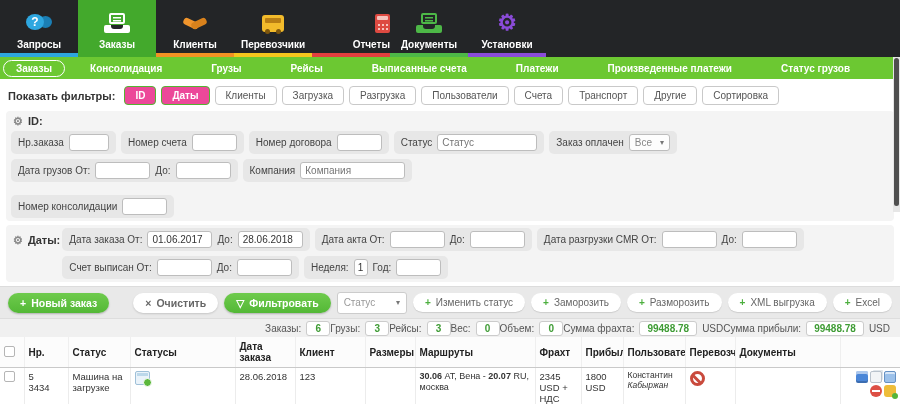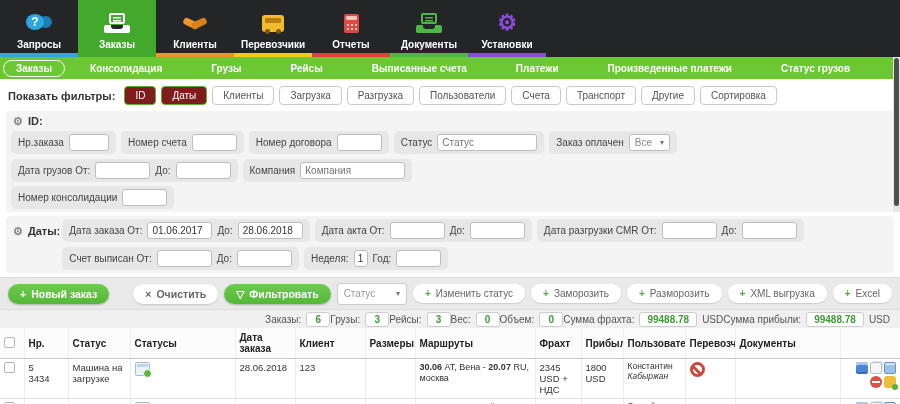--- a/index.html
+++ b/index.html
@@ -40,21 +40,21 @@
 
   
   .subnav{height:22px;background:#6cc832;display:flex;align-items:center;padding:0 3px;gap:1px}
   .sn{color:#fff;font-size:10px;font-weight:bold;padding:2px 24px;cursor:pointer;white-space:nowrap}
   .sn.active{border:1px solid #fff;border-radius:10px;padding:2px 12px}
 
   
   .filterrow{display:flex;align-items:center;padding:7px 8px 6px;gap:5px}
   .filterlabel{font-size:11px;font-weight:bold;color:#333;margin-right:4px}
   .pill{font-size:10px;color:#555;background:#fff;border:1px solid #c9c9c9;border-radius:4px;padding:3px 10px;cursor:pointer;white-space:nowrap}
-  .pill.active{background:#7f1d1d;border-color:#54b332;color:#fff;font-weight:normal}
+  .pill.active{background:#ec4899;border-color:#54b332;color:#fff;font-weight:bold}
 
   
   .panel{background:#f4f4f4;border-radius:4px;margin:0 6px 4px;padding:3px 5px}
   .ptitle{font-size:11px;font-weight:bold;color:#333;display:flex;align-items:center;gap:5px;padding:1px 2px 4px}
   .gear{color:#888;font-size:11px;line-height:1}
   .frow{display:flex;flex-wrap:wrap;gap:5px;align-items:center}
   .fgroup{background:#e7e7e7;border-radius:5px;padding:3px 7px;display:inline-flex;align-items:center;gap:5px}
   .flabel{font-size:10px;color:#444;white-space:nowrap}
   .fin{height:17px;border:1px solid #bdbdbd;border-radius:3px;font-size:10px;padding:0 4px;font-family:inherit;color:#333;background:#fff}
   .w40{width:40px}.w45{width:45px}.w55{width:55px}.w65{width:65px}.w100{width:100px}.w105{width:105px}.w14{width:14px;padding:0;text-align:center}
@@ -141,21 +141,21 @@
         <span class="ic-hand"></span>
       </span>
     <span class="lbl">Клиенты</span>
   </div>
   <div class="tab" style="border-bottom-color: rgb(245, 198, 29);">
     <span class="icwrap">
         <span class="ic-truck"></span>
       </span>
     <span class="lbl">Перевозчики</span>
   </div>
-  <div class="tab" style="border-bottom-color: rgb(226, 63, 63);">
+  <div class="tab" style="border-bottom-color: rgb(226, 63, 63); align-items: flex-end;">
     <span class="icwrap">
         <span class="ic-calc"></span>
       </span>
     <span class="lbl">Отчеты</span>
   </div>
   <div class="tab" style="border-bottom-color: rgb(77, 184, 71);">
     <span class="icwrap">
         <span class="ic-tray green">
           <span class="tray-paper"></span>
           <span class="tray-base"></span>
@@ -232,21 +232,21 @@
       <span class="flabel">Дата грузов От:</span>
       <input class="fin w55" style="">
       <span class="flabel">До:</span>
       <input class="fin w55" style="">
     </div>
     <div class="fgroup">
       <span class="flabel">Компания</span>
       <input class="fin w105" placeholder="Компания" style="">
     </div>
   </div>
-  <div class="frow" style="margin-top:4px">
+  <div class="frow" style="margin-top:13px">
     <div class="fgroup">
       <span class="flabel">Номер консолидации</span>
       <input class="fin w45" style="">
     </div>
   </div>
 </div>
 
 <div class="panel">
   <div class="dates-wrap">
     <div class="ptitle">

